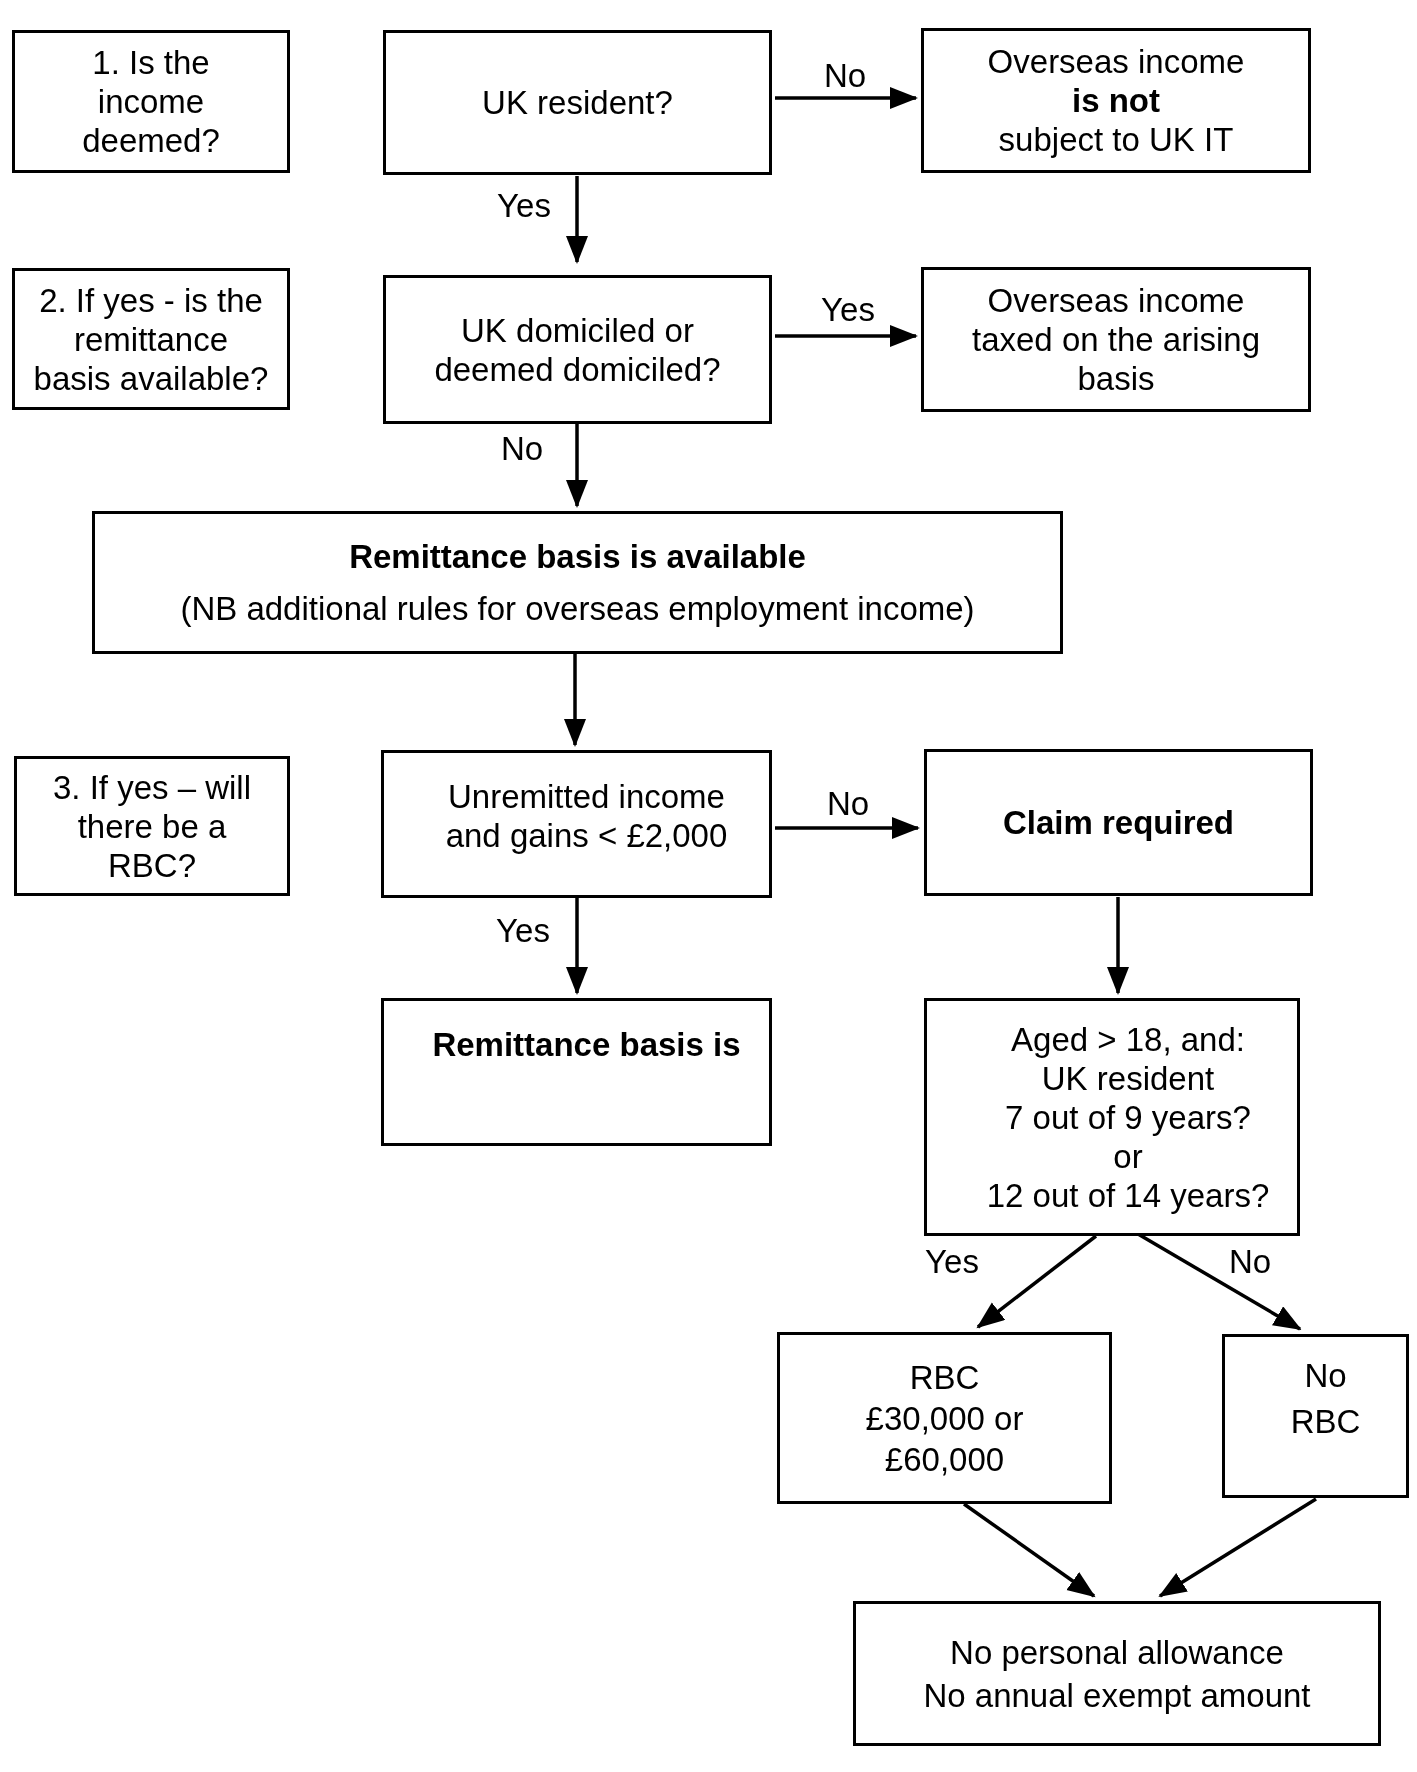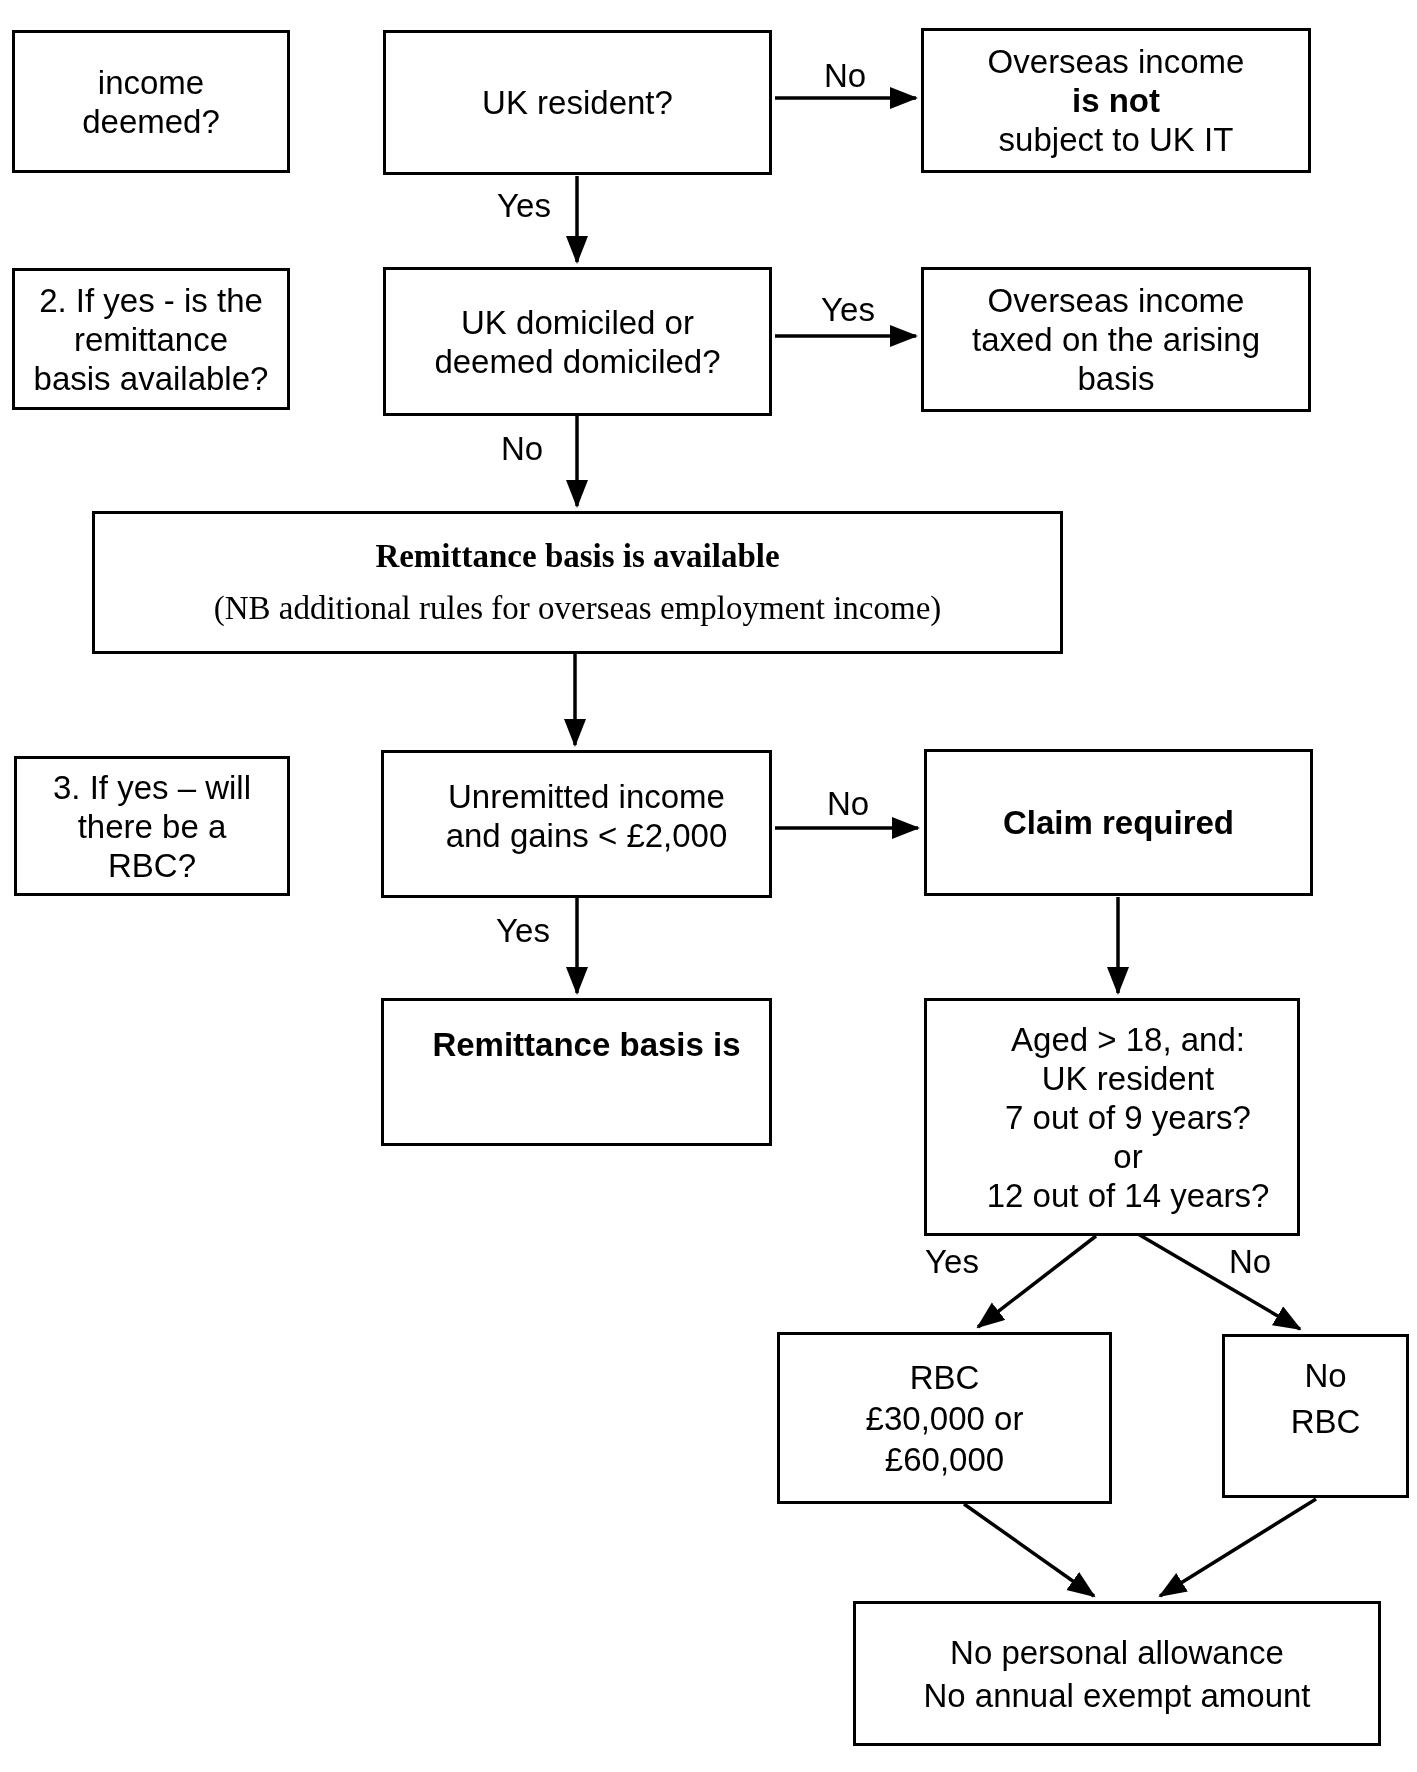--- a/index.html
+++ b/index.html
@@ -31,23 +31,23 @@
     white-space:nowrap;
   }
   #connectors{position:absolute;left:0;top:0;pointer-events:none;}
   #connectors line{stroke:var(--ink,#000000);stroke-width:3.5;}
 
   
   #n-q1        {left:12px;  top:30px;  width:278px; height:143px;}
   #n-ukres     {left:383px; top:30px;  width:389px; height:145px;}
   #n-oversnot  {left:921px; top:28px;  width:390px; height:145px;}
   #n-q2        {left:12px;  top:268px; width:278px; height:142px;}
-  #n-ukdom     {left:383px; top:267px; width:389px; height:149px;}
+  #n-ukdom     {left:383px; top:275px; width:389px; height:149px;}
   #n-arising   {left:921px; top:267px; width:390px; height:145px;}
-  #n-avail     {left:92px;  top:511px; width:971px; height:143px;font-family:Liberation Serif, serif;}
+  #n-avail     {left:92px;  top:511px; width:971px; height:143px;}
   #n-avail .ln-1{margin-bottom:13px;}
   #n-q3        {left:14px;  top:756px; width:276px; height:140px;}
   #n-unremit   {left:381px; top:750px; width:391px; height:148px; padding-top:24px;}
   #n-claim     {left:924px; top:749px; width:389px; height:147px;}
   #n-auto      {left:381px; top:998px; width:391px; height:148px; padding-top:24px;}
   #n-aged      {left:924px; top:998px; width:376px; height:238px;padding-left:32px;}
   #n-rbc       {left:777px; top:1332px;width:335px; height:172px; line-height:41px;}
   #n-norbc     {left:1222px;top:1334px;width:187px; height:164px; padding-top:16px; line-height:46px;}
   #n-final     {left:853px; top:1601px;width:528px; height:145px; line-height:43px;}
 
@@ -80,20 +80,21 @@
     <line x1="775" y1="828" x2="918" y2="828" marker-end="url(#ah)"></line>
     <line x1="577" y1="898" x2="577" y2="993" marker-end="url(#ah)"></line>
     <line x1="1118" y1="897" x2="1118" y2="993" marker-end="url(#ah)"></line>
     <line x1="1096" y1="1236" x2="978" y2="1327" marker-end="url(#ah)"></line>
     <line x1="1138" y1="1234" x2="1300" y2="1329" marker-end="url(#ah)"></line>
     <line x1="964" y1="1504" x2="1094" y2="1596" marker-end="url(#ah)"></line>
     <line x1="1316" y1="1499" x2="1160" y2="1596" marker-end="url(#ah)"></line>
   </svg>
 
   <div class="node" id="n-q1">
+    <div class="ln">1. Is the</div>
     <div class="ln">income</div>
     <div class="ln">deemed?</div>
   </div>
 
   <div class="node" id="n-q2">
     <div class="ln">2. If yes - is the</div>
     <div class="ln">remittance</div>
     <div class="ln">basis available?</div>
   </div>
 

